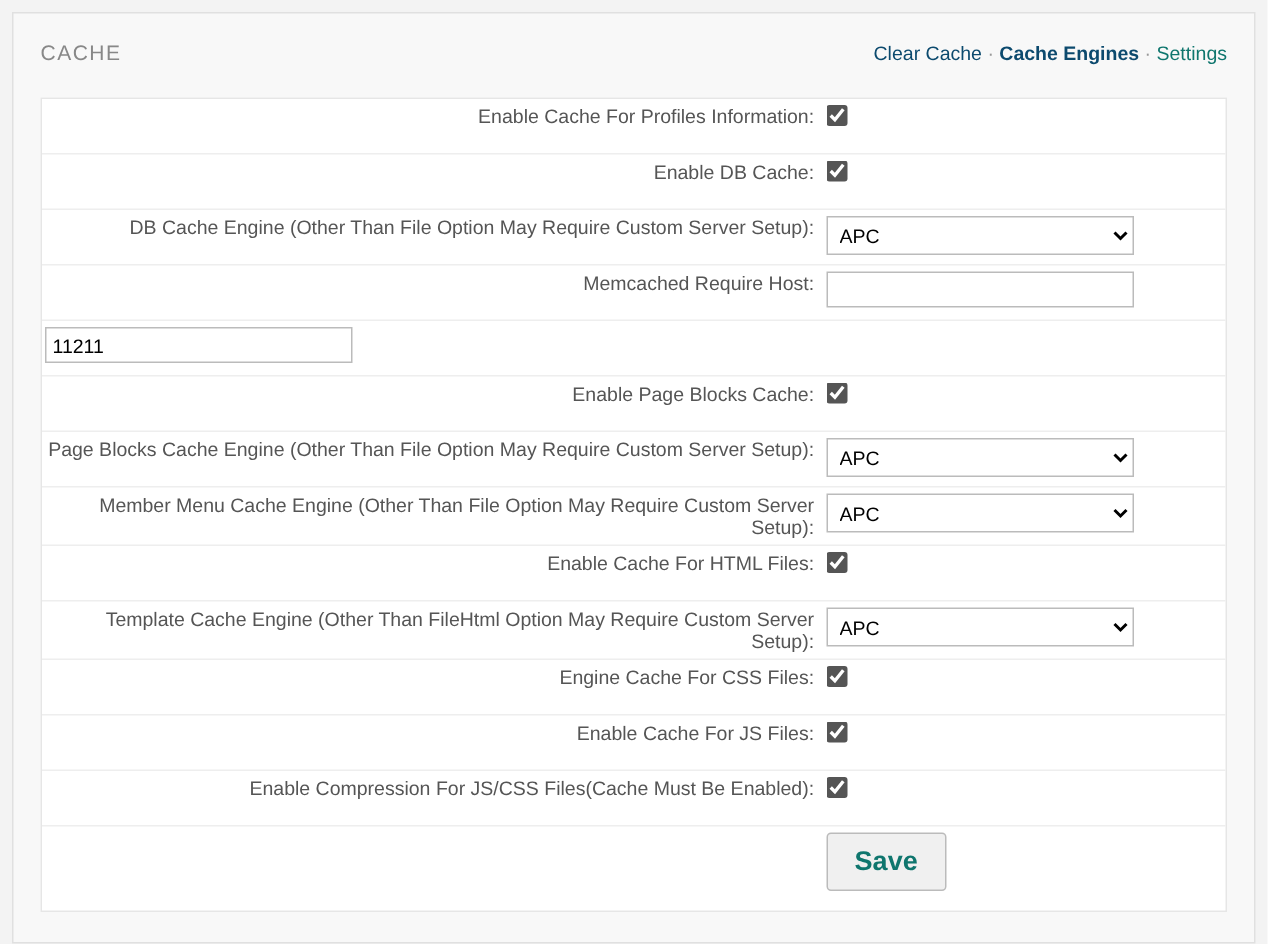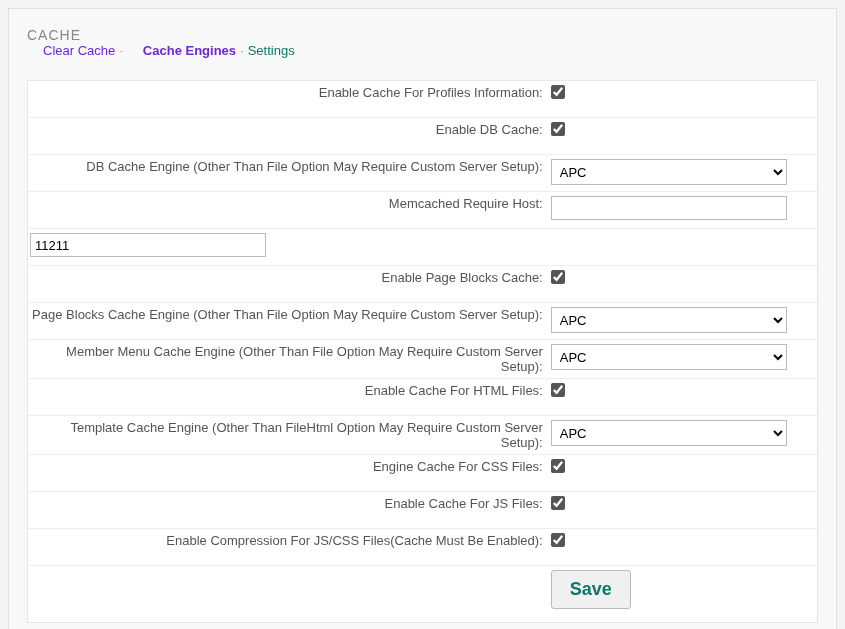--- a/index.html
+++ b/index.html
@@ -15,35 +15,33 @@
       margin: 0 auto;
       background: #f8f8f8;
       border: 1px solid #e0e0e0;
       padding: 18px 18px 20px 18px;
     }
     .panel-header {
       display: flex;
       justify-content: space-between;
       align-items: baseline;
       margin-bottom: 22px;
-      flex-direction: column;
     }
     .panel-title {
       font-size: 14px;
       letter-spacing: 1px;
       color: #888;
       text-transform: uppercase;
     }
     .panel-links {
       font-size: 13px;
     }
     .panel-links a {
-      color: #6d28d9;
+      color: #0c4a6e;
       text-decoration: none;
-      margin-left: 16px;
     }
     .panel-links a.active { font-weight: bold; }
     .panel-links .sep { color: #999; }
     .panel-links span.plain { color: #0f766e; }
 
     .form-table {
       border: 1px solid #e6e6e6;
       background: #fff;
     }
     .form-row {
@@ -62,21 +60,21 @@
       padding-right: 6px;
       color: #555;
     }
     .form-field {
       flex: 1 1 auto;
       text-align: left;
       padding-left: 2px;
     }
     .form-field input[type="text"],
     .form-field select {
-      width: 236px;
+      width: 205px;
       height: 24px;
       border: 1px solid #bbb;
       font-family: inherit;
       font-size: 13px;
       padding: 2px 4px;
       background: #fff;
     }
     .form-field select {
       height: 26px;
     }

